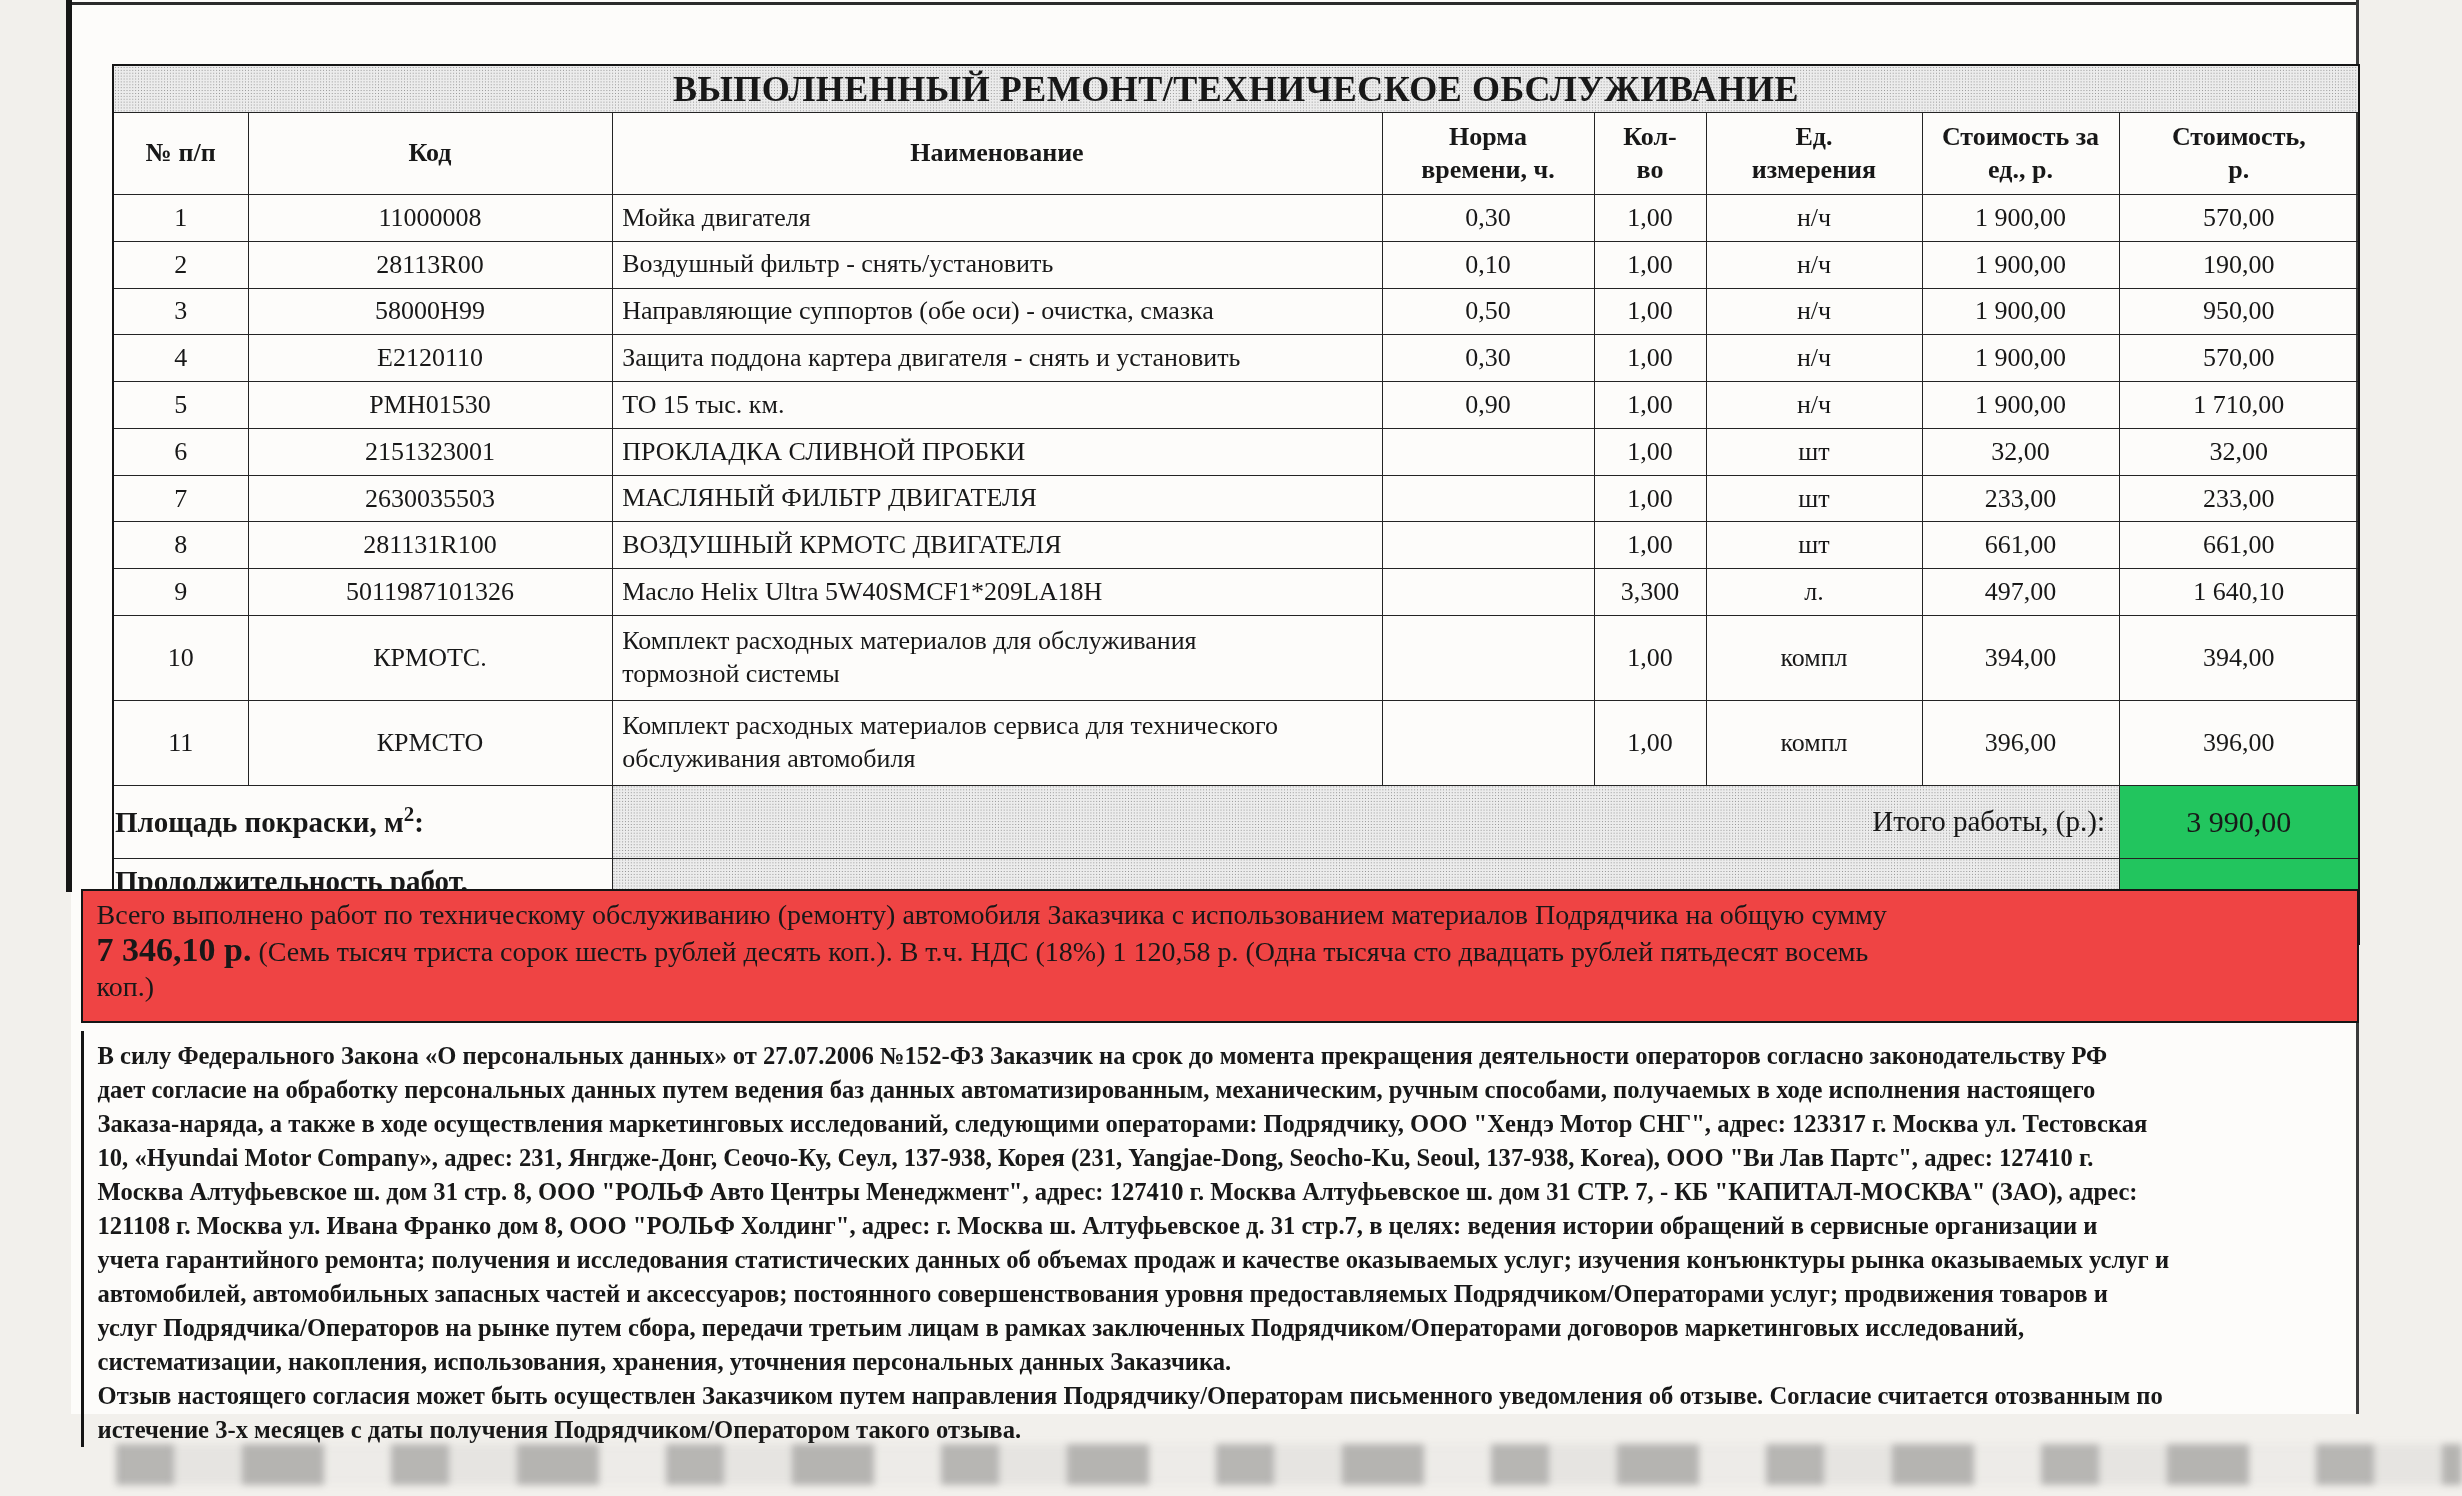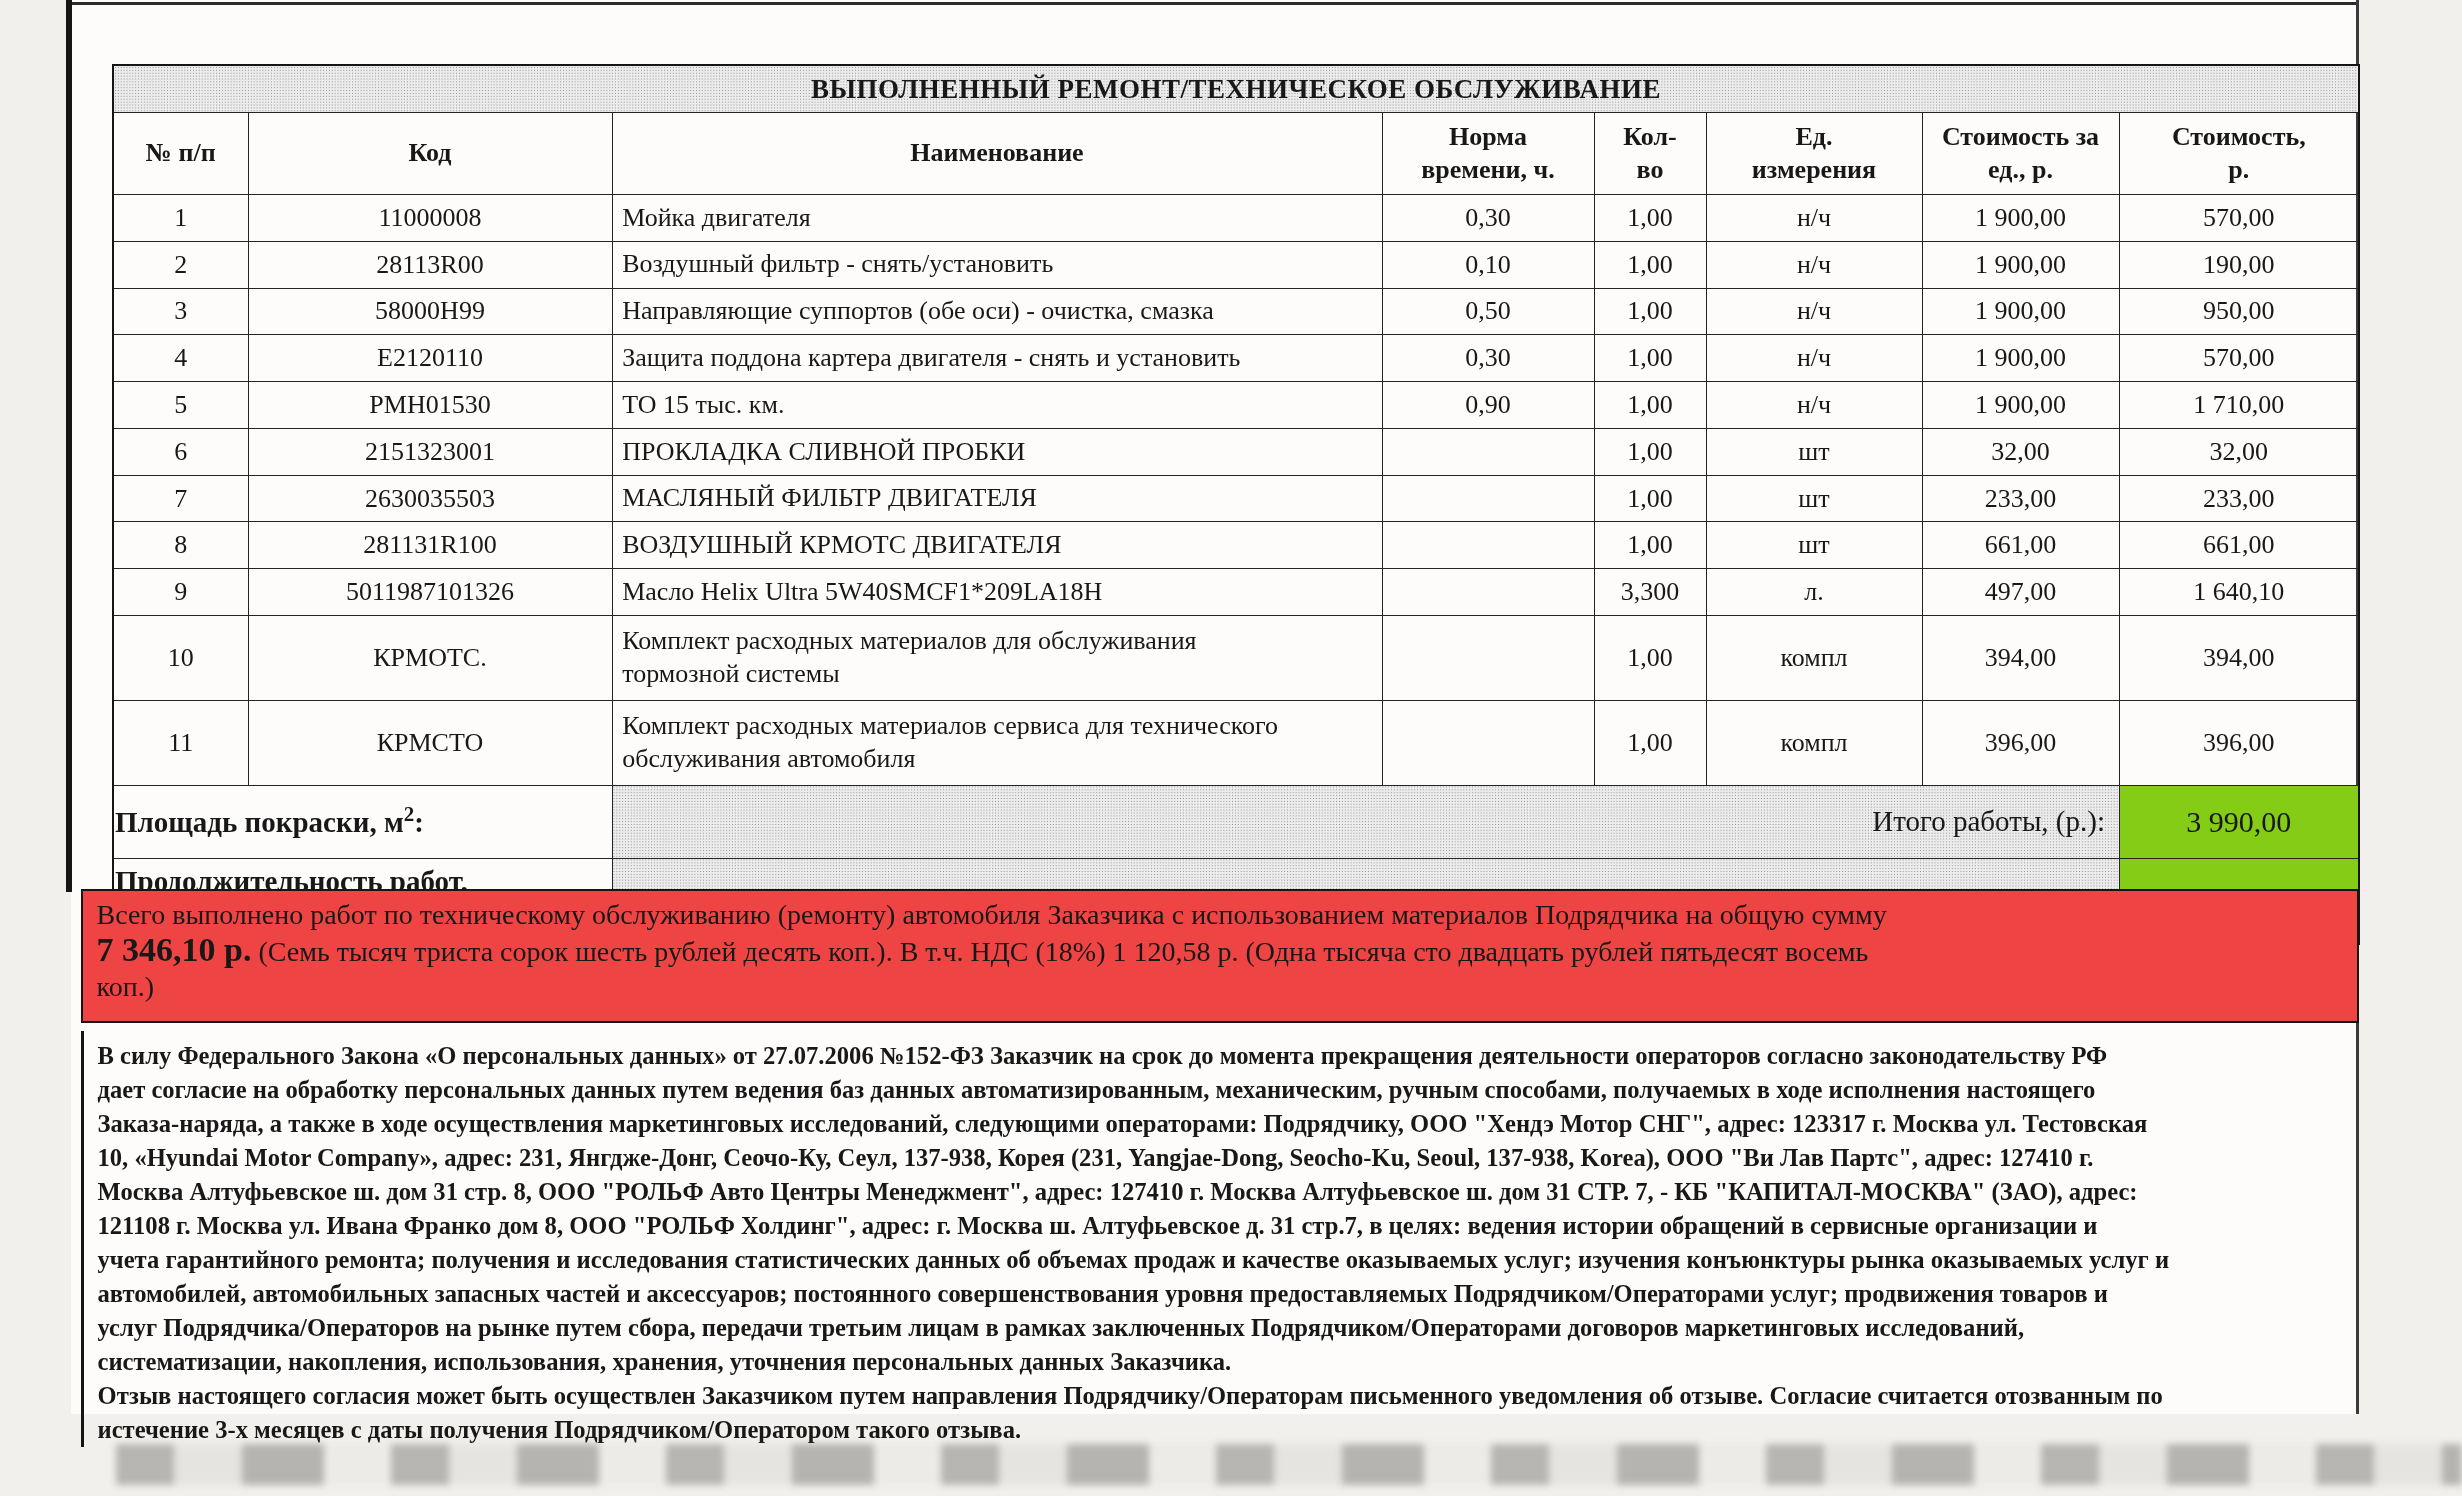--- a/index.html
+++ b/index.html
@@ -20,36 +20,36 @@
                border-collapse:collapse; table-layout:fixed;
                border:2.9px solid #151515; }
   table.main th, table.main td { border:1.9px solid #242424; overflow:hidden; }
 
   .halftone {
     background-color:#ececec;
     background-image:radial-gradient(circle, rgba(60,60,60,.5) 0.7px, rgba(0,0,0,0) 0.9px);
     background-size:2.9px 2.9px;
   }
 
-  .title-cell { height:44px; font-weight:bold; font-size:27px; letter-spacing:0.5px;
+  .title-cell { height:44px; font-weight:bold; font-size:36px; letter-spacing:0.5px;
                 text-align:center; vertical-align:middle; }
   tr.head th  { height:79px; font-size:26px; font-weight:bold; text-align:center;
                 vertical-align:middle; white-space:pre-line; line-height:1.25; }
   tbody td    { height:42px; font-size:26px; text-align:center; vertical-align:middle; }
   tr.tall td  { height:80px; }
   td.c-name   { text-align:left; padding:1.9px 9.7px; white-space:pre-line; line-height:1.25;margin-top:40px; }
 
   tr.tot1 td  { height:70px; }
   tr.tot2 td  { height:82px; }
   .tot-label  { font-weight:bold; font-size:29px; text-align:left;
                 white-space:pre-line; line-height:1.3; vertical-align:middle; }
   .tot-label sup { font-size:21px; }
   .tot-shaded { text-align:right; padding-right:13.5px; font-size:29px; vertical-align:middle; }
   .tot-shaded.big { font-size:31px; }
-  .tot-value  { font-size:30px; text-align:center; vertical-align:middle; background:#84cc16; }
+  .tot-value  { font-size:30px; text-align:center; vertical-align:middle; background:#22c55e; }
 
   .summary { position:absolute; left:81px; top:889px; width:2278px; height:134px;
              box-sizing:border-box; border:2.9px solid #151515; background:#ef4444;
              padding:5.8px 13.5px; font-size:28px; line-height:1.28; }
   .summary .amount { font-size:34px; font-weight:bold; line-height:1; }
   .summary .tail { white-space:pre-line; }
 
   .legal { position:absolute; left:81px; top:1031px; width:2276px; box-sizing:border-box;
            border-left:3.9px solid #151515; padding:7.7px 7.7px 0 13.5px;
            font-size:24.6px; line-height:34px;font-weight:bold; }

